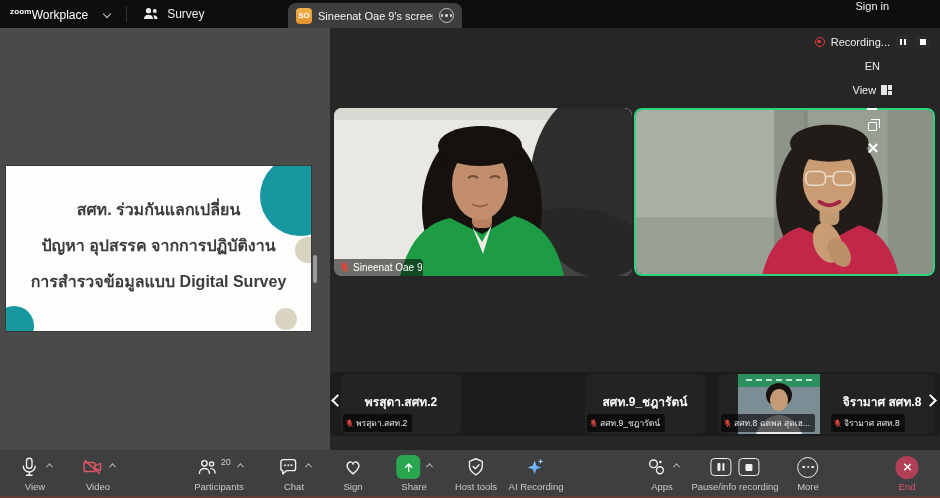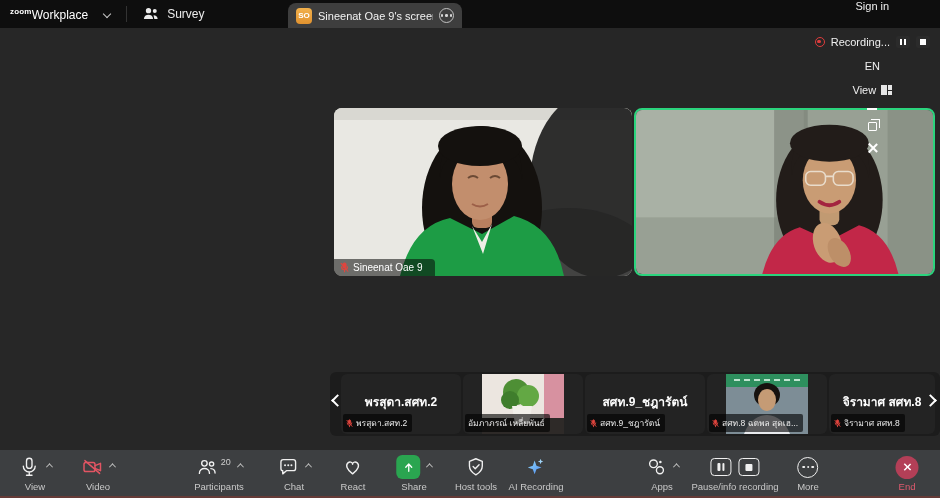--- a/index.html
+++ b/index.html
@@ -60,30 +60,30 @@
   .c-teal2 { left:-12px; top:140px; width:40px; height:40px; background:#1798a0; }
   .c-beige2 { left:269px; top:142px; width:22px; height:22px; background:#d9d3c2; }
   .c-cursor { left:279px; top:6px; width:4px; height:4px; background:#1798a0; }
   .scroll-thumb { position:absolute; left:313px; top:227px; width:4px; height:28px; border-radius:2px; background:#9b9b9b; }
 
   .stage { position:absolute; left:330px; top:0; right:0; bottom:0; background:#262626; }
   .video { position:absolute; top:80px; height:168px; border-radius:8px; overflow:hidden; background:#111; }
   .v1 { left:4px; width:298px; }
   .v2 { left:304px; width:301px; border:2px solid #2bd47d; }
   .video svg.scene { position:absolute; inset:0; width:100%; height:100%; }
-  .name-tag { position:absolute; left:0; bottom:0; display:flex; align-items:flex-start; gap:4px; background:rgba(8,8,8,.55); color:#fff; font-size:10px; padding:3px 12px 3px 6px; border-top-right-radius:4px; white-space:nowrap; }
+  .name-tag { position:absolute; left:0; bottom:0; display:flex; align-items:flex-start; gap:4px; background:rgba(8,8,8,.55); color:#fff; font-size:10px; padding:3px 0 3px 6px; border-top-right-radius:4px; white-space:nowrap; }
 
   
   .filmstrip { position:absolute; left:0; top:344px; width:610px; height:64px; background:#1c1c1c; border-radius:6px; }
   .strip-chev { position:absolute; top:24px; display:flex; }
   .strip-chev .caret { width:9px; height:9px; border-color:#fff; border-width:2px; }
   .strip-chev.l { left:3px; }
   .strip-chev.r { right:5px; }
   .tile { position:absolute; top:2px; height:60px; width:120px; background:#232323; border-radius:6px; overflow:hidden; }
-  .tile.t1 { left:11px; } .tile.t2 { left:133px; } .tile.t3 { left:255px; } .tile.t4 { left:377px;text-decoration:underline; } .tile.t5 { left:499px; width:106px; }
+  .tile.t1 { left:11px; } .tile.t2 { left:133px; } .tile.t3 { left:255px; } .tile.t4 { left:389px;text-decoration:underline; } .tile.t5 { left:499px; width:106px; }
   .tile-center-name { position:absolute; inset:0; display:flex; align-items:center; justify-content:center; color:#fff; font-size:12px; font-weight:700; padding-bottom:6px; white-space:nowrap; }
   .tile-thumb { position:absolute; left:50%; top:0; transform:translateX(-50%); width:82px; height:60px; }
   .tile-tag { position:absolute; left:2px; bottom:2px; display:flex; align-items:center; gap:3px; background:rgba(0,0,0,.62); color:#ededed; font-size:8.5px; padding:2px 5px 2px 3px; border-radius:2px; white-space:nowrap; max-width:114px; overflow:hidden; }
 
   
   .toolbar { position:absolute; bottom:0; left:0; right:0; height:48px; background:#3d3f41; z-index:25; }
   .toolbar::after { content:""; position:absolute; bottom:0; left:0; right:0; height:2px; background:rgba(150,55,45,.45); }
   .titem { position:absolute; top:5px; transform:translateX(-50%); display:flex; flex-direction:column; align-items:center; }
   .trow { height:24px; display:flex; align-items:center; gap:7px; }
   .tlabel { margin-top:2px; font-size:9.5px; color:#c9c9c9; white-space:nowrap; }
@@ -170,20 +170,35 @@
           <span class="max-glyph"></span>
         </span>
       <span class="win-btn">
           <span class="x-glyph"></span>
         </span>
     </div>
   </header>
 
   <div class="main">
 
+    <div class="share-panel">
+      <div class="slide">
+        <span class="circle c-teal1"></span>
+        <span class="circle c-beige1"></span>
+        <span class="circle c-teal2"></span>
+        <span class="circle c-beige2"></span>
+        <span class="circle c-cursor"></span>
+        <div class="slide-text">
+          <span class="slide-line">สศท. ร่วมกันแลกเปลี่ยน</span>
+          <span class="slide-line">ปัญหา อุปสรรค จากการปฏิบัติงาน</span>
+          <span class="slide-line">การสำรวจข้อมูลแบบ Digital Survey</span>
+        </div>
+      </div>
+      <span class="scroll-thumb"></span>
+    </div>
 
     <div class="stage">
 
       <div class="video v1">
         <svg class="scene" viewBox="0 0 298 168" preserveAspectRatio="none">
           <rect width="298" height="168" fill="#e9e8e3"></rect>
           <rect width="298" height="12" fill="#d9d8d2"></rect>
           <ellipse cx="268" cy="75" rx="72" ry="95" fill="#1d1d1d" opacity="0.92"></ellipse>
           <ellipse cx="235" cy="155" rx="85" ry="55" fill="#262626" opacity="0.85"></ellipse>
           <ellipse cx="148" cy="100" rx="60" ry="82" fill="#14110e"></ellipse>
@@ -241,35 +256,20 @@
                 <g stroke="#e0453e" stroke-width="3" fill="none" stroke-linecap="round">
                   <rect x="8" y="2" width="8" height="13" rx="4" fill="#e0453e"></rect>
                   <path d="M4 12a8 8 0 0 0 16 0M12 20v5"></path>
                   <line x1="3" y1="3" x2="21" y2="24"></line>
                 </g>
               </svg>
             <span>พรสุดา.สศท.2</span>
           </span>
         </div>
 
-        <div class="tile t2">
-          <svg class="tile-thumb" viewBox="0 0 82 60" preserveAspectRatio="none">
-            <rect width="82" height="60" fill="#ece6e0"></rect>
-            <rect x="62" width="20" height="60" fill="#d791a0"></rect>
-            <rect y="44" width="82" height="16" fill="#2e2a28"></rect>
-            <line x1="4" y1="50" x2="60" y2="50" stroke="#4a4440" stroke-width="2"></line>
-            <circle cx="34" cy="18" r="13" fill="#4e8f35"></circle>
-            <circle cx="46" cy="22" r="11" fill="#63a844"></circle>
-            <circle cx="28" cy="26" r="9" fill="#3f7d2c"></circle>
-            <path d="M30 32 h20 l-3 18 h-14 Z" fill="#f2f0ea"></path>
-          </svg>
-          <span class="tile-tag">
-            <span>อัมภาภรณ์ เหลี่ยพันธ์</span>
-          </span>
-        </div>
 
         <div class="tile t3">
           <span class="tile-center-name">สศท.9_ชฎารัตน์</span>
           <span class="tile-tag">
             <svg width="7" height="9" viewBox="0 0 24 28">
                 <g stroke="#e0453e" stroke-width="3" fill="none" stroke-linecap="round">
                   <rect x="8" y="2" width="8" height="13" rx="4" fill="#e0453e"></rect>
                   <path d="M4 12a8 8 0 0 0 16 0M12 20v5"></path>
                   <line x1="3" y1="3" x2="21" y2="24"></line>
                 </g>
@@ -382,21 +382,21 @@
       </div>
       <span class="tlabel">Chat</span>
     </div>
 
     <div class="titem" style="left:353px">
       <div class="trow">
         <svg class="ticon" viewBox="0 0 24 24">
             <path d="M12 19.5 C5.5 14.5 4 9.8 7.2 7.2 C9.6 5.4 12 7.4 12 9 C12 7.4 14.4 5.4 16.8 7.2 C20 9.8 18.5 14.5 12 19.5 Z" stroke="#f0f0f0" stroke-width="1.5" fill="none" stroke-linejoin="round"></path>
           </svg>
       </div>
-      <span class="tlabel">React</span>
+      <span class="tlabel">Sign</span>
     </div>
 
     <div class="titem" style="left:414px">
       <div class="trow">
         <span class="share-box">
           <svg width="13" height="13" viewBox="0 0 24 24">
               <g stroke="#fff" stroke-width="2.4" fill="none" stroke-linecap="round" stroke-linejoin="round">
                 <path d="M12 19V6M6.5 11.5 L12 5.5 L17.5 11.5"></path>
               </g>
             </svg>

